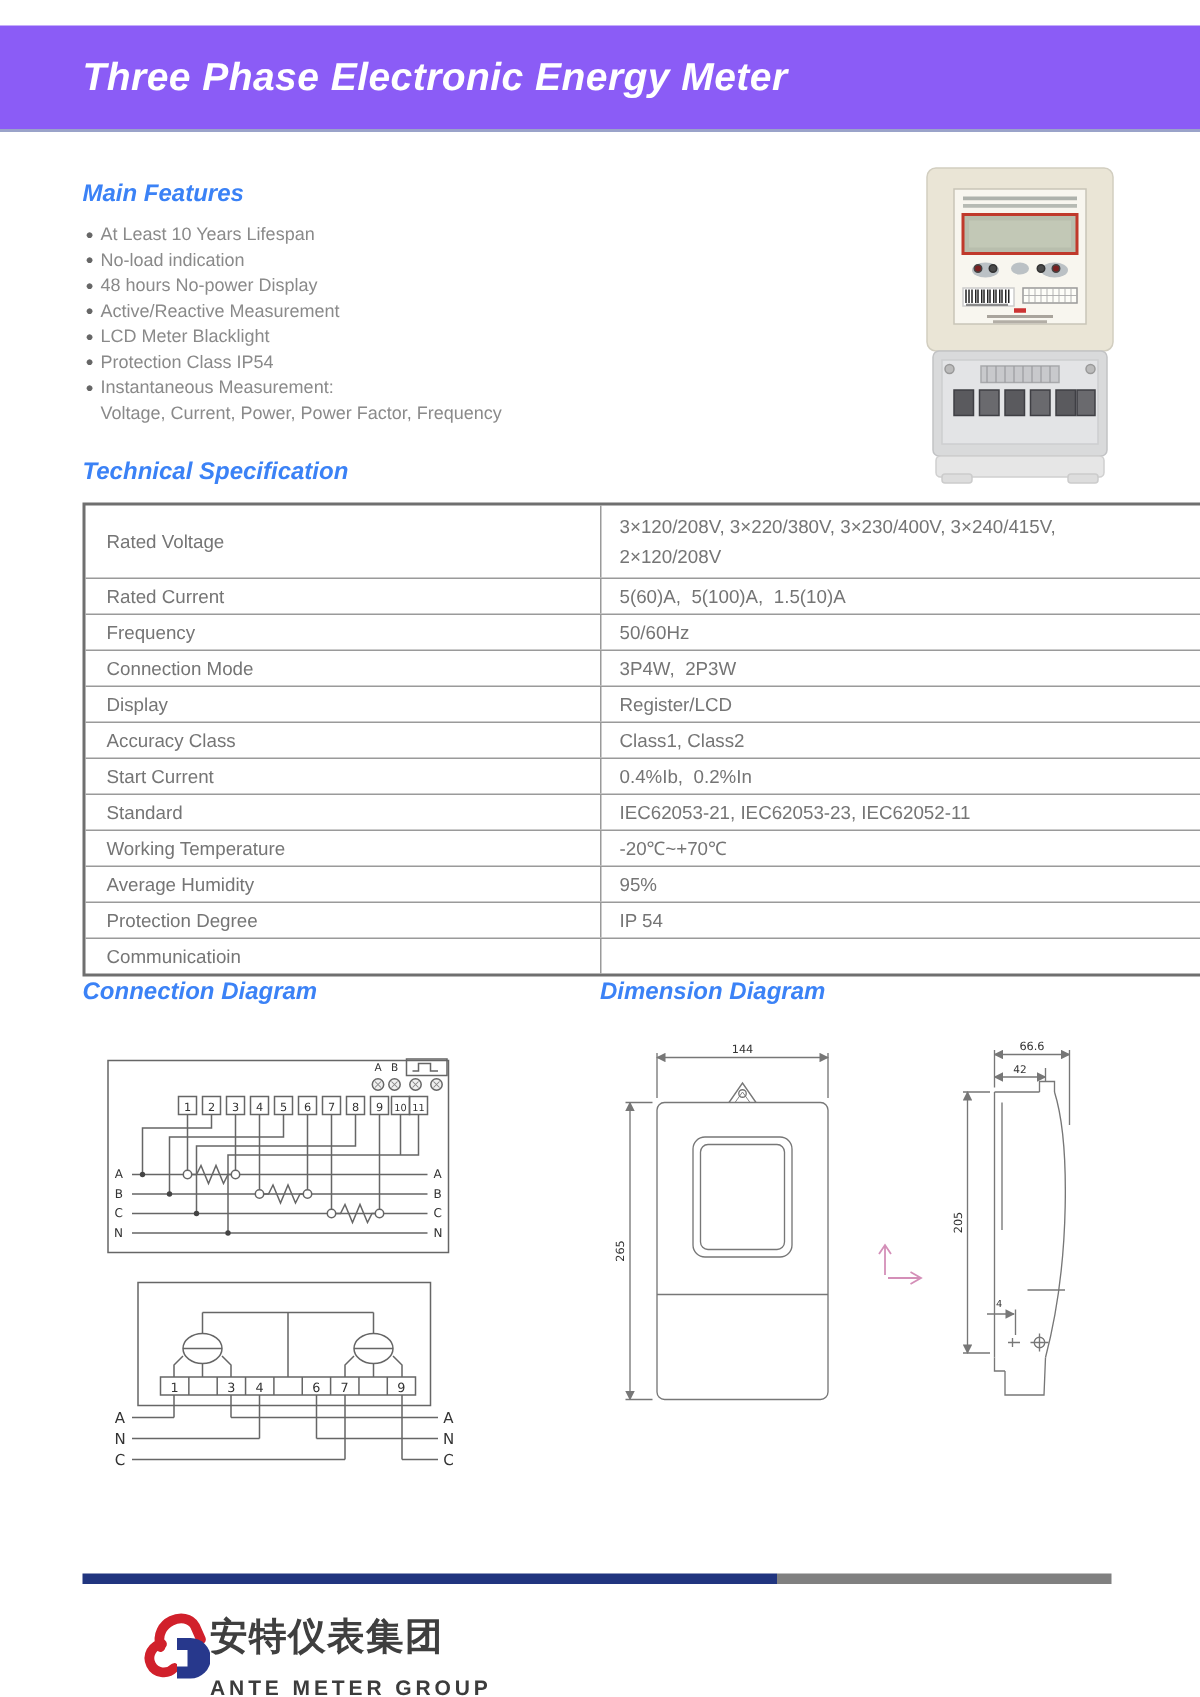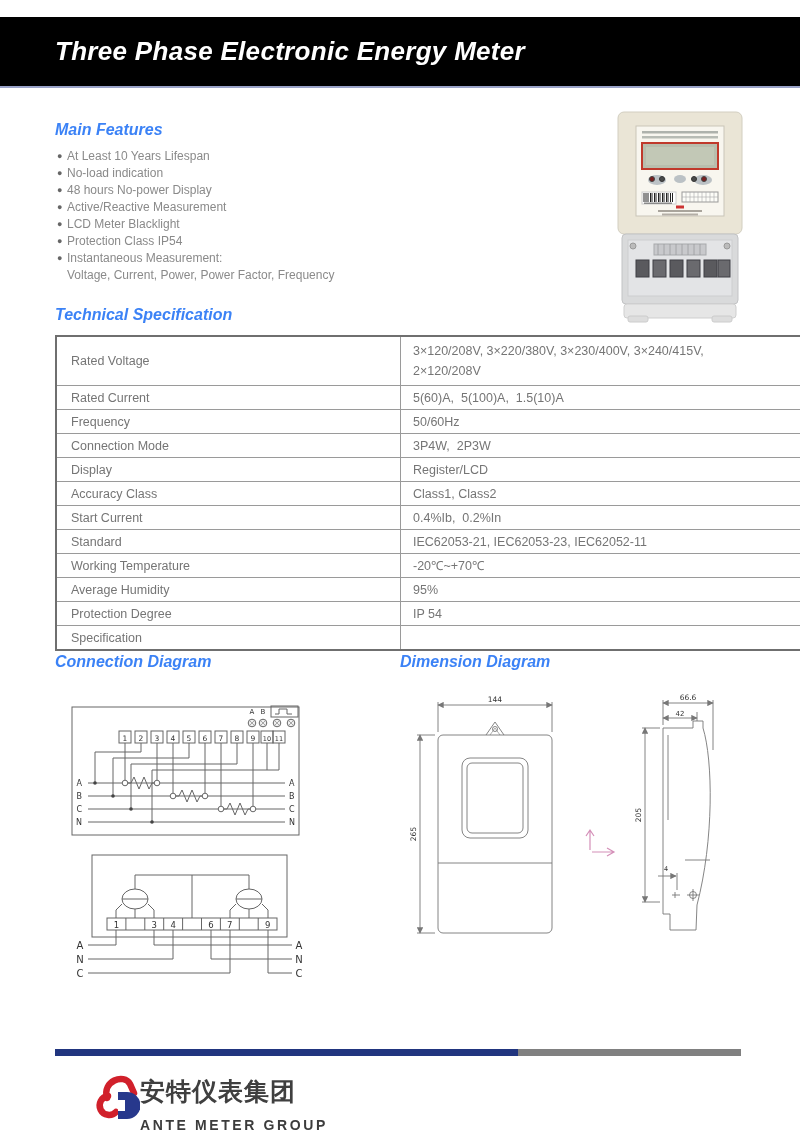--- a/index.html
+++ b/index.html
@@ -2,21 +2,21 @@
 <html><head>
 <meta charset="utf-8">
 <style>
   html,body{margin:0;padding:0;background:#ffffff;}
   #page{
     position:relative; width:800px; height:1131px; background:#ffffff;
     font-family:"Liberation Sans", sans-serif; overflow:hidden;
   }
   
   .band{position:absolute; left:0; top:17px; width:800px; height:69px;
-        background:#000000; display:flex; align-items:center;
+        background:#8b5cf6; display:flex; align-items:center;
         border-bottom:2px solid #9aa3c9;}
   .band-title{margin-left:55px; color:#ffffff; font-size:26px; font-weight:bold;
         font-style:italic; letter-spacing:.3px;}
   
   .sec-h{position:absolute; color:#3b82f6; font-weight:bold; font-style:italic;
         font-size:16px;}
   
   .features{position:absolute; left:57px; top:148px; font-size:12px; color:#8a8a8a;}
   .f-row{display:flex; line-height:17px;}
   .f-bullet{width:10px; font-size:9px; color:#666; line-height:17px;}
@@ -169,21 +169,21 @@
       </div>
     <div class="s-row">
         <div class="s-label">Average Humidity</div>
         <div class="s-value">95%</div>
       </div>
     <div class="s-row">
         <div class="s-label">Protection Degree</div>
         <div class="s-value">IP 54</div>
       </div>
     <div class="s-row">
-        <div class="s-label">Specification</div>
+        <div class="s-label">Communicatioin</div>
       </div>
   </div>
 
   <div class="sec-h" style="left:55px; top:653px;">Connection Diagram</div>
   <div class="sec-h" style="left:400px; top:653px;">Dimension Diagram</div>
 
   <svg style="left:60px; top:700px;" width="250" height="148" viewBox="0 0 250 148">
     <rect x="12" y="7" width="227" height="128" class="diag-stroke"></rect>
 
     <path d="M28,83 H225 M28,96 H225 M28,109 H225 M28,122 H225" class="diag-stroke"></path>

